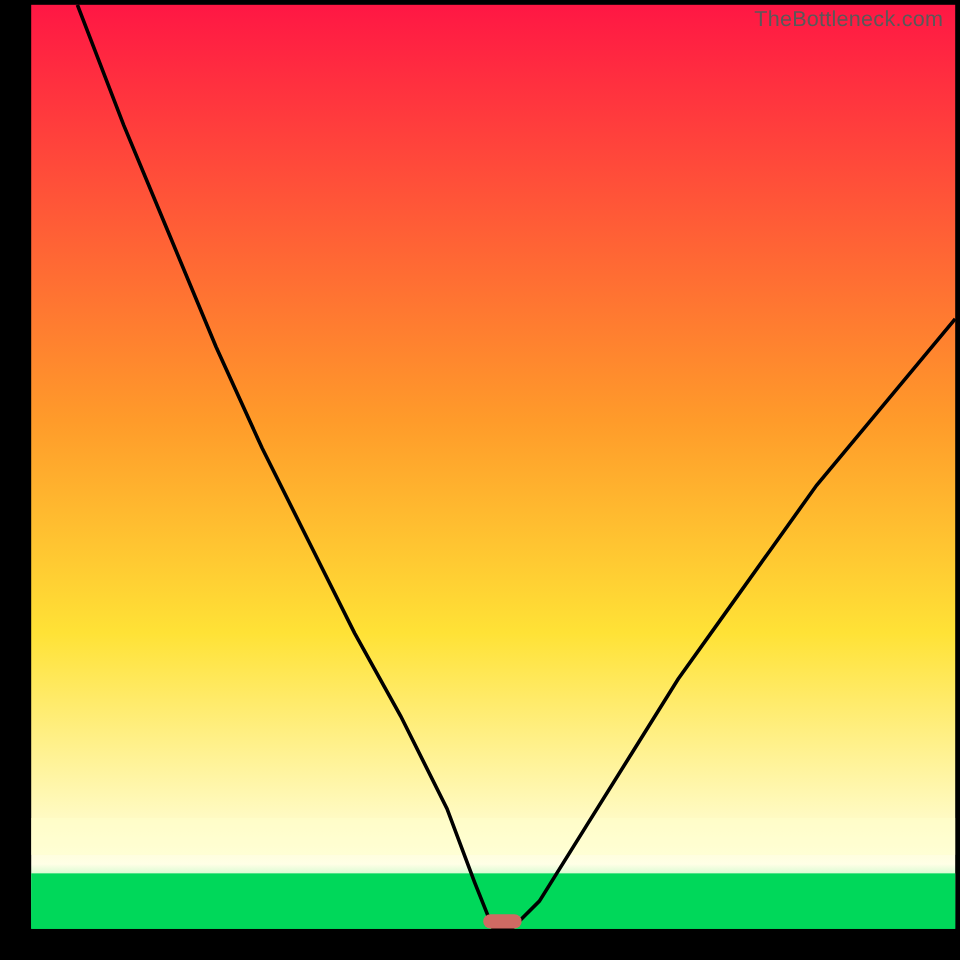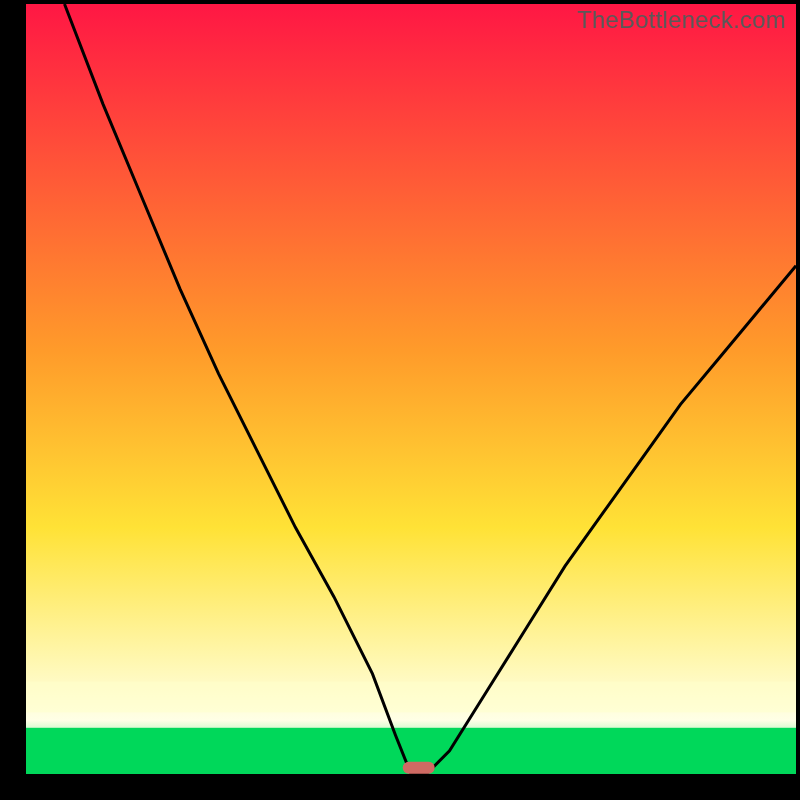--- a/index.html
+++ b/index.html
@@ -17,21 +17,21 @@
     height: 800px;
   }
   svg {
     display: block;
   }
   .watermark {
     position: absolute;
     top: 6px;
     right: 14px;
     color: #595959;
-    font-size: 24px;
+    font-size: 18px;
     font-weight: 400;
     letter-spacing: 0.2px;
     pointer-events: none;
   }
 </style>
 </head>
 <body>
 
 <div class="chart-wrap">
   <svg id="chart-svg" width="800" height="800" viewBox="0 0 800 800">

